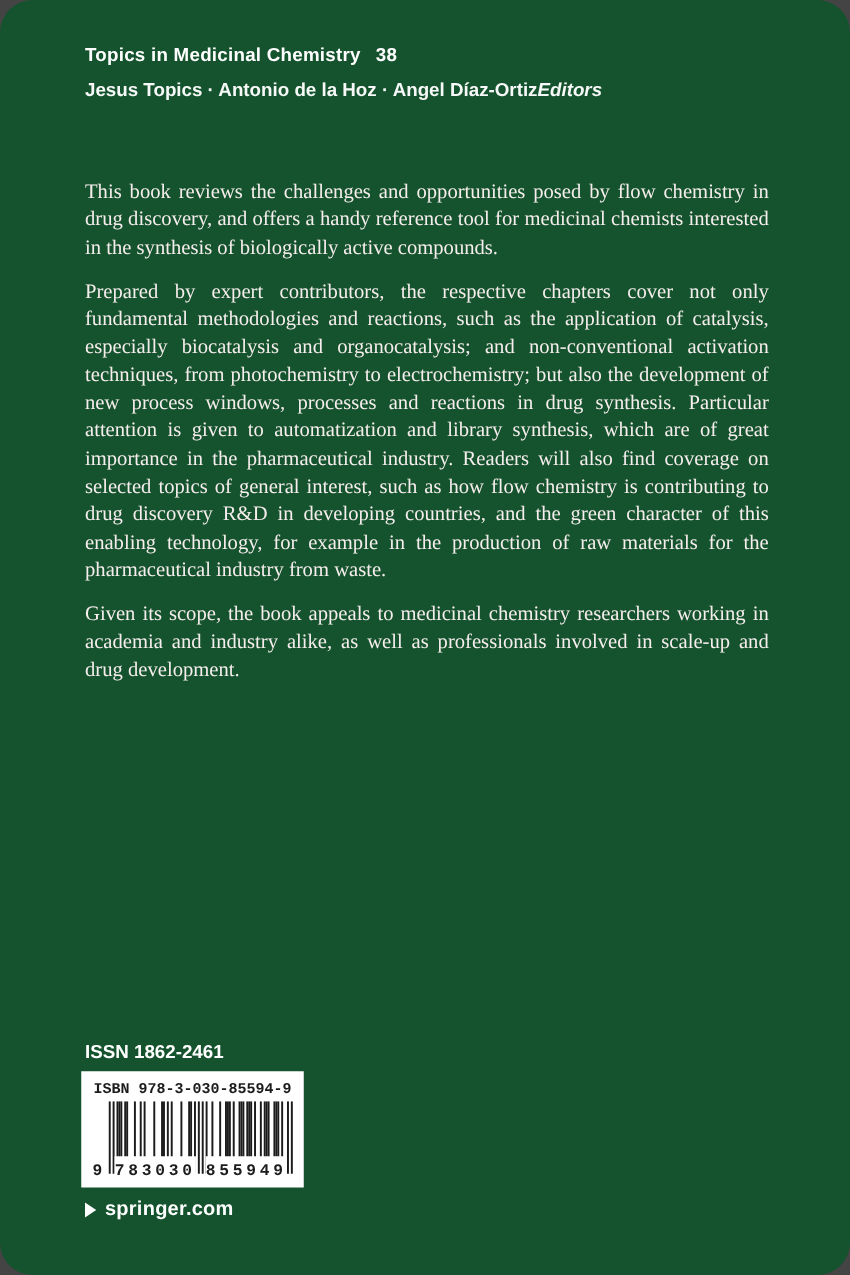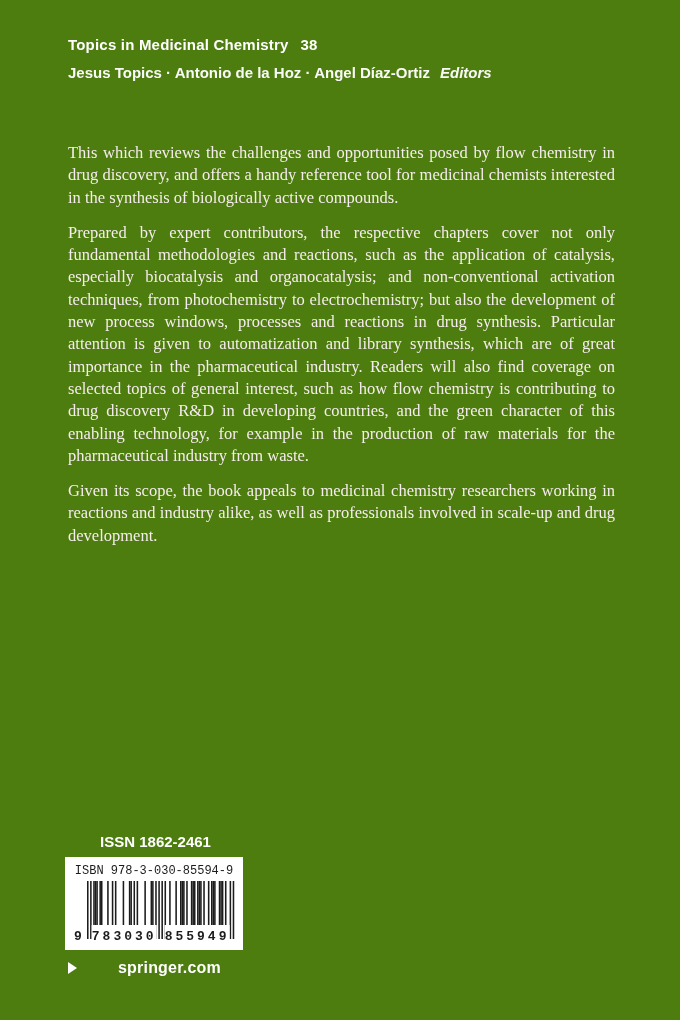--- a/index.html
+++ b/index.html
@@ -1,54 +1,55 @@
 <!DOCTYPE html>
 <html><head>
 <meta charset="utf-8">
 <style>
   html,body{margin:0;padding:0;background:#444;}
   .cover{
     position:relative;
     width:680px;height:1020px;
-    background:#4d7c0f;
+    background:#14532d;
     overflow:hidden;
     font-family:"Liberation Sans",sans-serif;
+    border-radius:26px;
   }
   
   .hdr{position:absolute;left:68px;top:36px;right:56px;color:#fff;}
   .series-line{font-size:15px;font-weight:bold;letter-spacing:.2px;}
   .series-vol{margin-left:12px;}
   .editors-line{margin-top:11px;font-size:15px;font-weight:bold;opacity:.97;}
-  .editors-role{font-style:italic;margin-left:10px;}
+  .editors-role{font-style:italic;}
   .book-title{margin:7px 0 0 0;font-size:20px;font-weight:bold;letter-spacing:.2px;}
   
   .blurb{position:absolute;left:68px;top:142px;width:547px;color:#f6eded;}
   .blurb p{
     margin:0 0 13px 0;
     font-family:"Liberation Serif","DejaVu Serif",serif;
     font-size:16.5px;line-height:22.3px;
     text-align:justify;
   }
   
   .bottom{position:absolute;left:68px;top:833px;}
-  .issn{color:#fff;font-size:15px;font-weight:bold;margin-bottom:7px;text-align:center;}
+  .issn{color:#fff;font-size:15px;font-weight:bold;margin-bottom:7px;}
   .barcode-box{
     margin-left:-3px;
     width:162px;
     background:#fff;
     padding:7px 8px 5px 8px;
   }
   .isbn-text{
     font-family:"Liberation Mono","DejaVu Sans Mono",monospace;
-    font-size:12px;font-weight:normal;color:#1c1c1c;
+    font-size:12px;font-weight:bold;color:#1c1c1c;
     text-align:center;white-space:nowrap;letter-spacing:0;
     margin-bottom:3px;
   }
   .barcode-svg{display:block;}
-  .springer-line{margin-top:9px;color:#fff;display:flex;align-items:center;gap:34px;}
+  .springer-line{margin-top:9px;color:#fff;display:flex;align-items:center;}
   .springer-arrow{
     width:0;height:0;display:inline-block;
     border-left:9px solid #fff;
     border-top:6px solid transparent;
     border-bottom:6px solid transparent;
     margin-right:7px;
   }
   .springer-url{font-size:16px;font-weight:bold;letter-spacing:.2px;}
 </style>
 </head>
@@ -59,23 +60,23 @@
   <div class="hdr">
     <div class="series-line">
       <span>Topics in Medicinal Chemistry</span><span class="series-vol">38</span>
     </div>
     <div class="editors-line">
       <span>Jesus Topics · Antonio de la Hoz · Angel Díaz-Ortiz</span><span class="editors-role">Editors</span>
     </div>
   </div>
 
   <div class="blurb">
-    <p>This which reviews the challenges and opportunities posed by flow chemistry in drug discovery, and offers a handy reference tool for medicinal chemists interested in the synthesis of biologically active compounds.</p>
+    <p>This book reviews the challenges and opportunities posed by flow chemistry in drug discovery, and offers a handy reference tool for medicinal chemists interested in the synthesis of biologically active compounds.</p>
     <p>Prepared by expert contributors, the respective chapters cover not only fundamental methodologies and reactions, such as the application of catalysis, especially biocatalysis and organocatalysis; and non-conventional activation techniques, from photochemistry to electrochemistry; but also the development of new process windows, processes and reactions in drug synthesis. Particular attention is given to automatization and library synthesis, which are of great importance in the pharmaceutical industry. Readers will also find coverage on selected topics of general interest, such as how flow chemistry is contributing to drug discovery R&amp;D in developing countries, and the green character of this enabling technology, for example in the production of raw materials for the pharmaceutical industry from waste.</p>
-    <p>Given its scope, the book appeals to medicinal chemistry researchers working in reactions and industry alike, as well as professionals involved in scale-up and drug development.</p>
+    <p>Given its scope, the book appeals to medicinal chemistry researchers working in academia and industry alike, as well as professionals involved in scale-up and drug development.</p>
   </div>
 
   <div class="bottom">
     <div class="issn">ISSN 1862-2461</div>
 
     <div class="barcode-box">
       <div class="isbn-text">ISBN 978-3-030-85594-9</div>
       <svg class="barcode-svg" id="barcode" width="162" height="64" viewBox="0 0 162 64">
           <rect x="14.00" y="0" width="1.55" height="58" fill="#1c1c1c"></rect>
           <rect x="17.10" y="0" width="1.55" height="58" fill="#1c1c1c"></rect>

